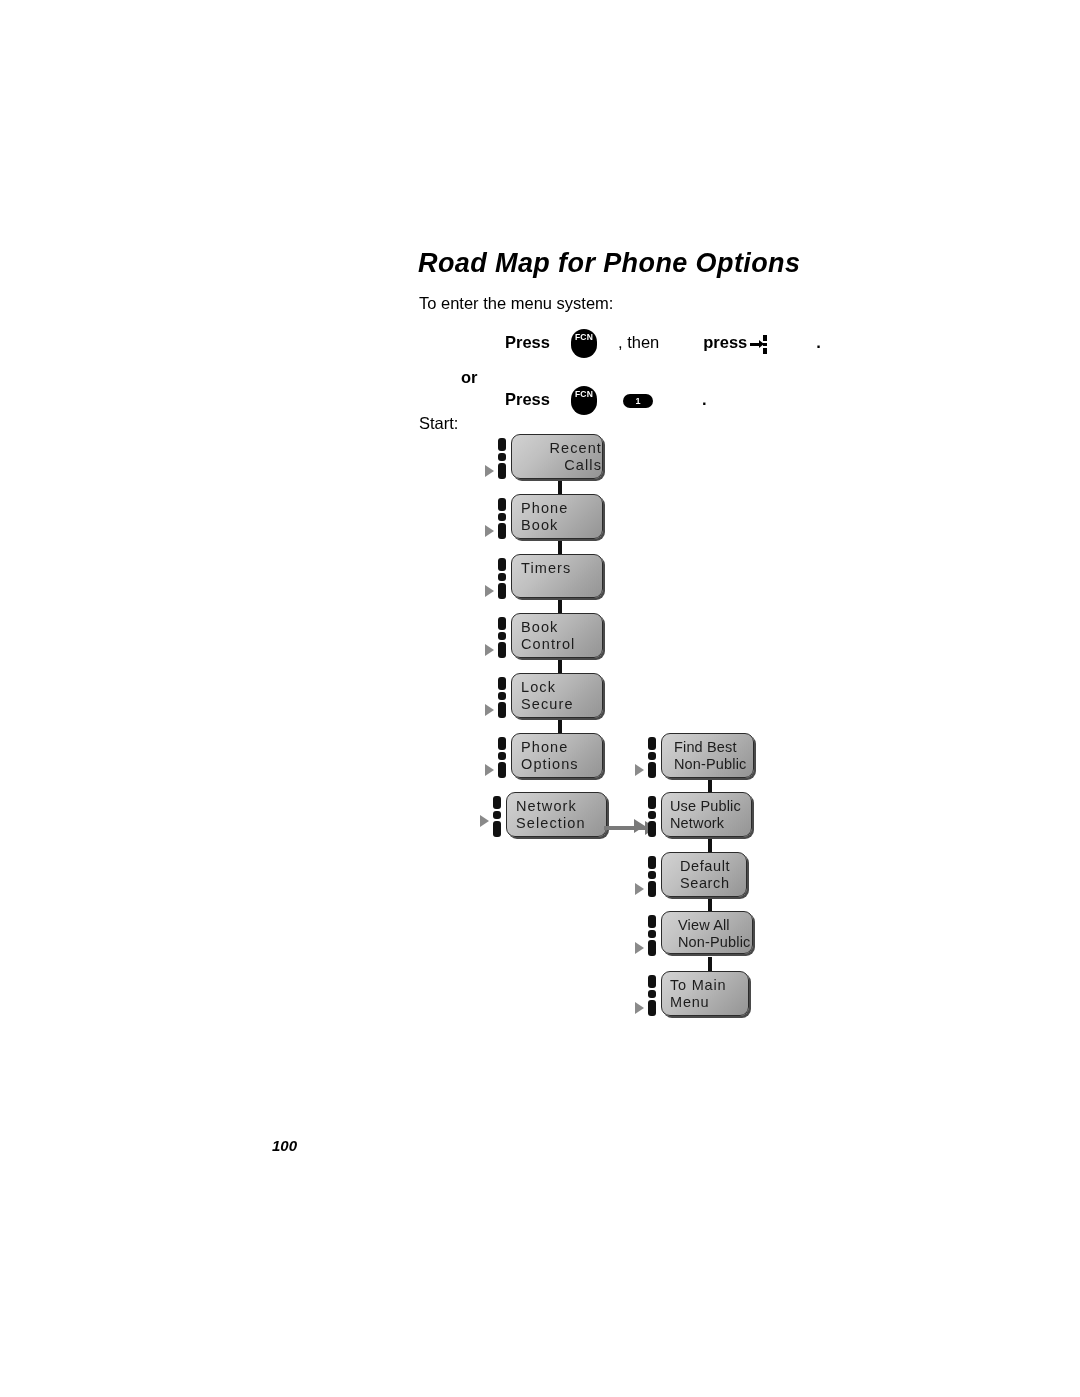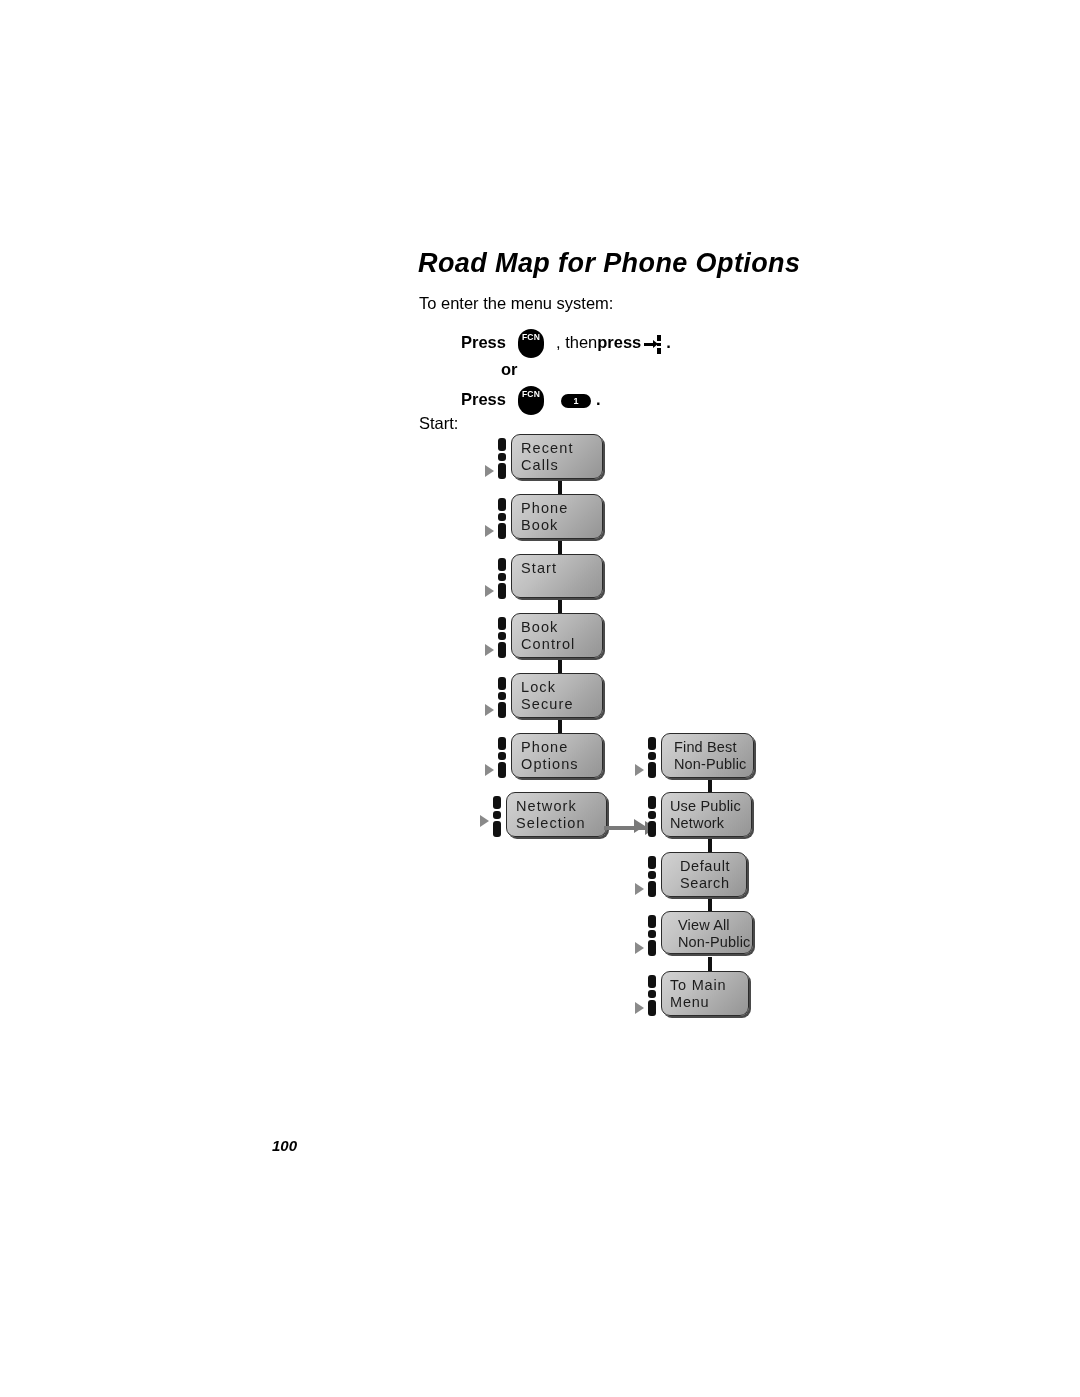--- a/index.html
+++ b/index.html
@@ -41,45 +41,45 @@
   }
 
   .press-line {
     position: absolute;
     font-size: 16.5px;
     white-space: nowrap;
     display: flex;
     align-items: center;
   }
   #press-line-1 { left: 461px; top: 328px; }
-  #or-line      { left: 461px; top: 360px; font-weight: bold; margin-left: 40px; }
+  #or-line      { left: 461px; top: 368px; font-weight: bold; }
   #press-line-2 { left: 461px; top: 385px; }
 
-  .press-word { font-weight: bold; }
+  .press-word { font-weight: bold; margin-left: 44px; }
   .plain-word { font-weight: normal; }
 
   
   .key-pill {
     display: inline-block;
     background: #000000;
     color: #ffffff;
     border-radius: 999px;
     font-weight: bold;
     text-align: center;
     line-height: 1;
     font-family: "Liberation Sans", sans-serif;
   }
   .key-fcn {
     width: 26px;
     height: 29px;
     font-size: 8.5px;
     padding-top: 3.5px;
     box-sizing: border-box;
     letter-spacing: 0.2px;
-    margin: 0 12px;
+    margin: 0 21px;
     position: relative;
     top: 1px;
   }
   .key-num {
     width: 30px;
     height: 14px;
     font-size: 9px;
     padding-top: 3.2px;
     box-sizing: border-box;
     margin: 0 5px;
@@ -272,21 +272,21 @@
   <div class="connector-v" style="left:558px; top:659px;  height:17px;"></div>
   <div class="connector-v" style="left:558px; top:719px;  height:17px;"></div>
 
   <div class="node" style="left:487px; top:434px;">
     <span class="navkey">
       <span class="seg seg-a"></span>
         <span class="seg seg-b"></span>
         <span class="seg seg-c"></span>
       <span class="tri"></span>
     </span>
-    <div class="node-box" style="width:92px; height:45px;">
+    <div class="node-box" style="width:92px; height:45px;text-align:right;">
       <span>Recent</span>
       <span class="line2">Calls</span>
     </div>
   </div>
 
   <div class="node" style="left:487px; top:494px;">
     <span class="navkey">
       <span class="seg seg-a"></span>
         <span class="seg seg-b"></span>
         <span class="seg seg-c"></span>
@@ -299,21 +299,21 @@
   </div>
 
   <div class="node" style="left:487px; top:554px;">
     <span class="navkey">
       <span class="seg seg-a"></span>
         <span class="seg seg-b"></span>
         <span class="seg seg-c"></span>
       <span class="tri"></span>
     </span>
     <div class="node-box" style="width:92px; height:44px;">
-      <span>Start</span>
+      <span>Timers</span>
       <span class="line2"></span>
     </div>
   </div>
 
   <div class="node" style="left:487px; top:613px;">
     <span class="navkey">
       <span class="seg seg-a"></span>
         <span class="seg seg-b"></span>
         <span class="seg seg-c"></span>
       <span class="tri"></span>

